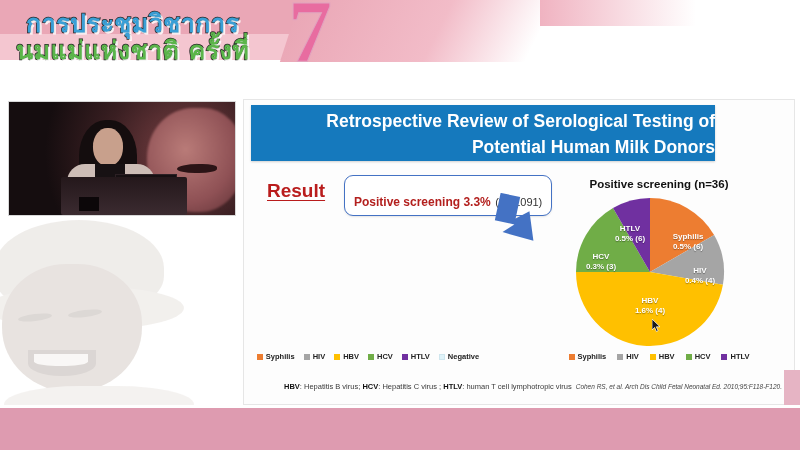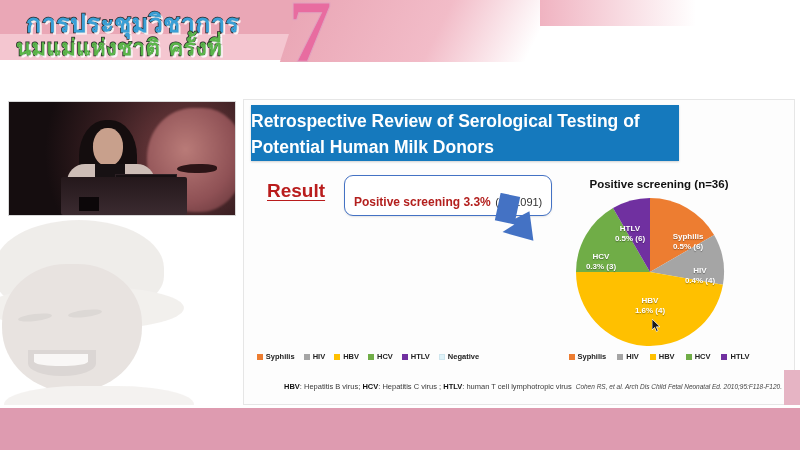--- a/index.html
+++ b/index.html
@@ -41,21 +41,21 @@
     font-family:"DejaVu Sans", sans-serif;
   }
   .thai-line1 {
     left:26px; top:3px; font-size:25px; color:#3a9fd6;
     letter-spacing:.5px;
     -webkit-text-stroke:1.5px #2a2a2a;
     paint-order:stroke fill;
     text-shadow:2px 2px 0 rgba(255,255,255,.85);
   }
   .thai-line2 {
-    left:16px; top:30px; font-size:22px; color:#5bb54a;
+    left:16px; top:30px; font-size:25px; color:#5bb54a;
     letter-spacing:.5px;
     -webkit-text-stroke:1.5px #2a2a2a;
     paint-order:stroke fill;
     text-shadow:2px 2px 0 rgba(255,255,255,.85);
   }
   .thai-line3 {
     left:78px; top:61px; font-size:17px; color:#222;
     letter-spacing:1px;
   }
   .big-seven {
@@ -202,24 +202,24 @@
     position:absolute; left:4px; top:168px; width:190px; height:46px;
     background:#ddd6d0; border-radius:40% 40% 0 0;
   }
 
   
   .slide {
     position:absolute; left:243px; top:99px; width:552px; height:306px;
     background:#fdfdfd; border:1px solid #e6e6e6;
   }
   .slide-title {
-    position:absolute; left:7px; top:5px; width:428px; height:56px;
+    position:absolute; left:7px; top:5px; width:464px; height:56px;
     background:#1579bd;
     color:#ffffff; font-size:17.5px; font-weight:bold;
-    line-height:26px; text-align:left;
+    line-height:26px; text-align:right;
     padding-top:3px;
     box-shadow:0 1px 2px rgba(0,0,0,.18);
   }
   .result-label {
     position:absolute; left:23px; top:80px;
     font-size:19px; font-weight:bold; color:#b91c1c;
     text-decoration:underline; text-underline-offset:3px;
   }
   .callout {
     position:absolute; left:100px; top:75px;

